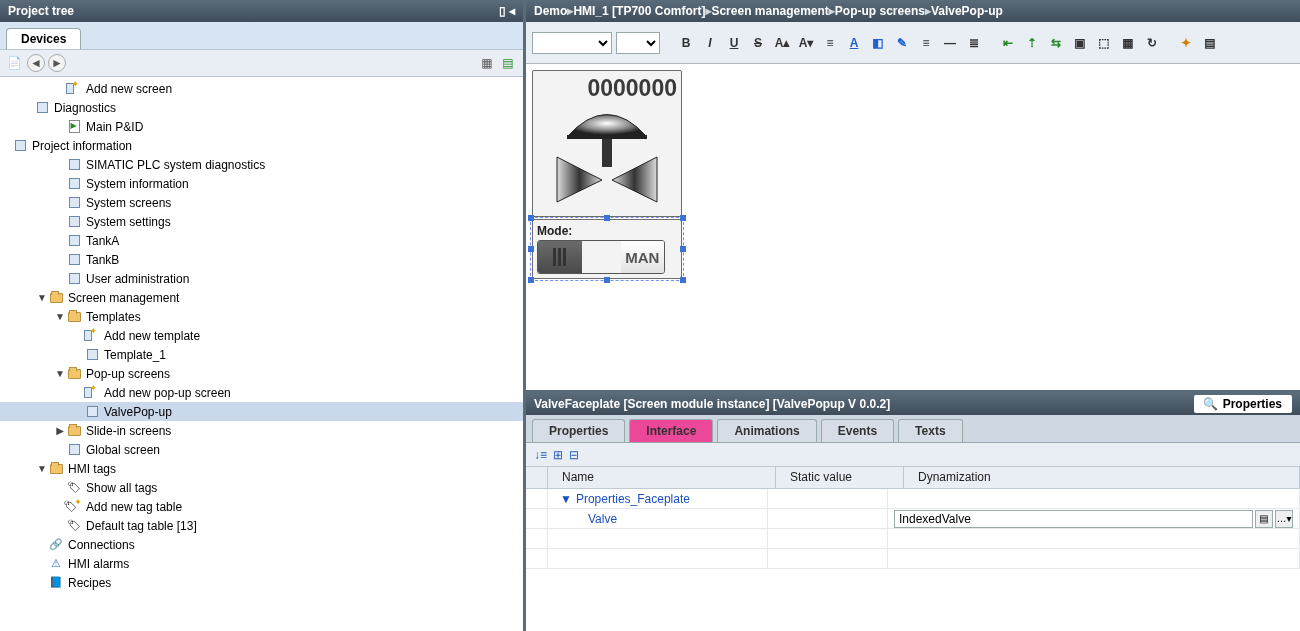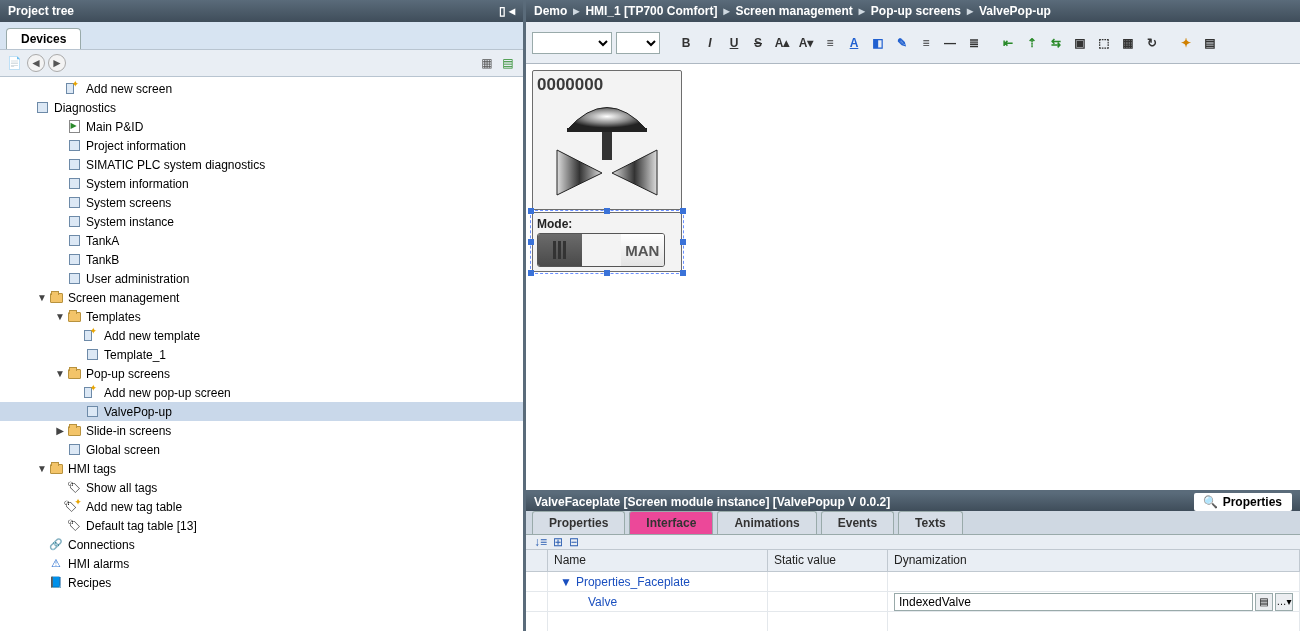--- a/index.html
+++ b/index.html
@@ -20,53 +20,53 @@
   .node .ic{width:16px;height:14px;margin-right:4px;display:flex;align-items:center;justify-content:center;}
   .node.sel{background:#c9d8ea;}
   .sq{width:11px;height:11px;border:1px solid #6d8aa8;background:#dce8f5;}
   .folder{width:13px;height:10px;background:#f3c469;border:1px solid #b8923e;border-radius:1px;position:relative;}
   .folder:before{content:"";position:absolute;top:-3px;left:0;width:6px;height:3px;background:#f3c469;border:1px solid #b8923e;border-bottom:none;}
   .star{color:#e8a400;font-size:9px;position:relative;top:-5px;left:-3px;}
   .greendoc{width:11px;height:13px;background:#fff;border:1px solid #888;position:relative;}
   .greendoc:before{content:"▶";color:#2a8a2a;font-size:8px;position:absolute;left:1px;top:0px;}
   
   .right{flex:1;display:flex;flex-direction:column;}
-  .breadcrumb{height:22px;background:linear-gradient(#5a6b7a,#3f4d5a);color:#fff;display:flex;align-items:center;padding:0 8px;gap:6px;font-weight:bold;}
+  .breadcrumb{height:22px;background:linear-gradient(#5a6b7a,#3f4d5a);color:#fff;display:flex;align-items:center;padding:0 8px;font-weight:bold;}
   .breadcrumb .sep{color:#cfd8e0;}
   .editor-toolbar{height:42px;border-bottom:1px solid #aeb8c2;background:#e9eef4;display:flex;align-items:center;padding:6px;gap:4px;}
   .font-sel{height:22px;border:1px solid #9aa;background:#fff;width:80px;}
   .szsel{height:22px;border:1px solid #9aa;background:#fff;width:44px;}
   .tic{width:20px;height:20px;display:flex;align-items:center;justify-content:center;color:#333;font-weight:bold;border-radius:2px;}
   .tic.col{color:#2060d0;}
   .canvas{flex:1;background:#fff;position:relative;overflow:hidden;}
   
   .fp{position:absolute;left:6px;top:6px;width:150px;}
   .box{border:1px solid #6d6d6d;background:#f3f3f3;border-radius:2px;margin-bottom:2px;padding:4px;}
   .selmark{position:absolute;border:1px dashed #6b90ff;}
   .handle{position:absolute;width:6px;height:6px;background:#3a72d8;}
-  .valve-id{text-align:left;font-weight:bold;font-size:17px;color:#3a3a3a;}
+  .valve-id{text-align:right;font-weight:bold;font-size:23px;color:#3a3a3a;}
   .fp-btn{display:inline-block;width:62px;height:32px;border-radius:3px;background:linear-gradient(#6b6b6b,#4a4a4a);color:#fff;font-weight:bold;font-size:15px;text-align:center;line-height:32px;border:1px solid #444;}
   .fp-btn+.fp-btn{margin-left:2px;}
   .lbl{font-weight:bold;font-size:12px;color:#222;}
   .toggle{display:flex;width:128px;height:34px;border:1px solid #555;border-radius:3px;overflow:hidden;}
   .toggle .l{flex:1;background:linear-gradient(#6b6b6b,#4a4a4a);display:flex;align-items:center;justify-content:center;gap:2px;}
   .toggle .l span{width:3px;height:18px;background:#333;}
   .toggle .r{flex:1;background:linear-gradient(#fff,#e3e3e3);display:flex;align-items:center;justify-content:center;font-weight:bold;color:#555;font-size:15px;margin-left:39px;}
   
   .valve-img{height:110px;display:flex;flex-direction:column;align-items:center;justify-content:flex-start;}
   
-  .insp{height:141px;border-top:3px solid #5a6b7a;display:flex;flex-direction:column;}
+  .insp{height:241px;border-top:3px solid #5a6b7a;display:flex;flex-direction:column;}
   .insp-title{height:22px;background:linear-gradient(#5a6b7a,#3f4d5a);color:#fff;display:flex;align-items:center;padding:0 8px;font-weight:bold;}
   .insp-title .rtab{margin-left:auto;background:#fff;color:#000;padding:2px 10px;border-radius:2px;display:flex;align-items:center;gap:4px;}
   .insp-tabs{height:28px;background:#cfd8e2;display:flex;align-items:flex-end;padding:0 6px;gap:4px;border-bottom:1px solid #9aa;}
   .itab{padding:4px 16px;background:#d6dde6;border:1px solid #9aa;border-bottom:none;border-radius:3px 3px 0 0;font-weight:bold;color:#333;}
   .itab.active{background:#ec4899;}
   .insp-tb{height:24px;background:#e9eef4;border-bottom:1px solid #c0c8d0;display:flex;align-items:center;padding:0 8px;gap:6px;color:#2a5db0;}
   .grid{flex:1;background:#fff;}
-  .ghead{display:flex;height:22px;border-bottom:1px solid #c0c8d0;background:#e9eef4;}
+  .ghead{display:flex;height:22px;border-bottom:1px solid #c0c8d0;background:#e9eef4;gap:8px;}
   .gh{border-right:1px solid #c0c8d0;padding:3px 6px;font-weight:normal;color:#222;}
   .grow{display:flex;height:20px;border-bottom:1px solid #e4e8ec;}
   .gc{border-right:1px solid #e4e8ec;padding:2px 6px;display:flex;align-items:center;}
   .blue{color:#1a4fbf;}
   .dynfield{flex:1;height:18px;border:1px solid #9aa;background:#fff;display:flex;align-items:center;padding:0 4px;}
   .dynbtn{width:18px;height:18px;border:1px solid #9aa;background:#eceef1;margin-left:2px;display:flex;align-items:center;justify-content:center;font-size:10px;}
   svg{display:block;}
 </style>
 </head>
 <body>
@@ -105,21 +105,21 @@
           </div>
           <span>Diagnostics</span>
         </div>
         <div class="node" style="padding-left: 54px;">
           <div class="tw"></div>
           <div class="ic">
             <div class="greendoc"></div>
           </div>
           <span>Main P&amp;ID</span>
         </div>
-        <div class="node" style="padding-left: 54px;">
+        <div class="node" style="">
           <div class="tw"></div>
           <div class="ic">
             <div class="sq"></div>
           </div>
           <span>Project information</span>
         </div>
         <div class="node" style="padding-left: 54px;">
           <div class="tw"></div>
           <div class="ic">
             <div class="sq"></div>
@@ -138,21 +138,21 @@
           <div class="ic">
             <div class="sq"></div>
           </div>
           <span>System screens</span>
         </div>
         <div class="node" style="padding-left: 54px;">
           <div class="tw"></div>
           <div class="ic">
             <div class="sq"></div>
           </div>
-          <span>System instance</span>
+          <span>System settings</span>
         </div>
         <div class="node" style="padding-left: 54px;">
           <div class="tw"></div>
           <div class="ic">
             <div class="sq"></div>
           </div>
           <span>TankA</span>
         </div>
         <div class="node" style="padding-left: 54px;">
           <div class="tw"></div>

